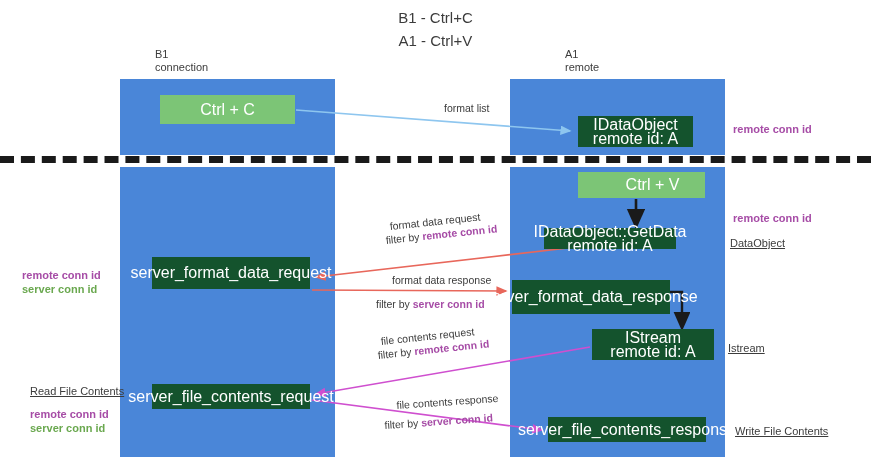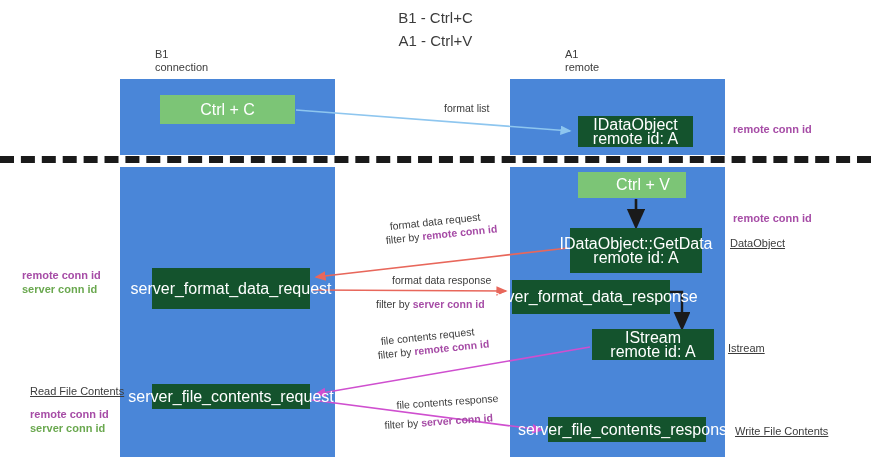--- a/index.html
+++ b/index.html
@@ -42,23 +42,23 @@
     position:absolute;box-sizing:border-box;
     display:flex;flex-direction:column;align-items:center;justify-content:center;
     color:#ffffff;font-size:16px;line-height:14px;text-align:center;
     white-space:pre-line;
   }
   .node.green{background:#7cc576;}
   .node.orange{background:#14532d;}
 
   .n-ctrlc {left:160px;top:95px; width:135px;height:29px;}
   .n-idataobject{left:578px;top:116px;width:115px;height:31px;}
-  .n-ctrlv {left:578px;top:172px;width:108px;height:26px;padding-left:22px;}
-  .n-getdata{left:570px;top:228px;width:132px;height:45px;}
-  .n-sfdreq {left:152px;top:268px;width:158px;height:41px;}
+  .n-ctrlv {left:578px;top:172px;width:127px;height:26px;padding-left:22px;}
+  .n-getdata{left:544px;top:228px;width:132px;height:21px;}
+  .n-sfdreq {left:152px;top:257px;width:158px;height:32px;}
   .n-sfdresp{left:512px;top:280px;width:158px;height:34px;}
   .n-istream{left:592px;top:329px;width:122px;height:31px;}
   .n-sfcreq {left:152px;top:384px;width:158px;height:25px;}
   .n-sfcresp{left:548px;top:417px;width:158px;height:25px;}
 
   
   .side{position:absolute;font-size:11px;line-height:14px;}
   .side .purple{color:#a64ca6;font-weight:bold;}
   .side .green{color:#6aa84f;font-weight:bold;}
   .side .plain{color:#3c3c3c;text-decoration:underline;}

